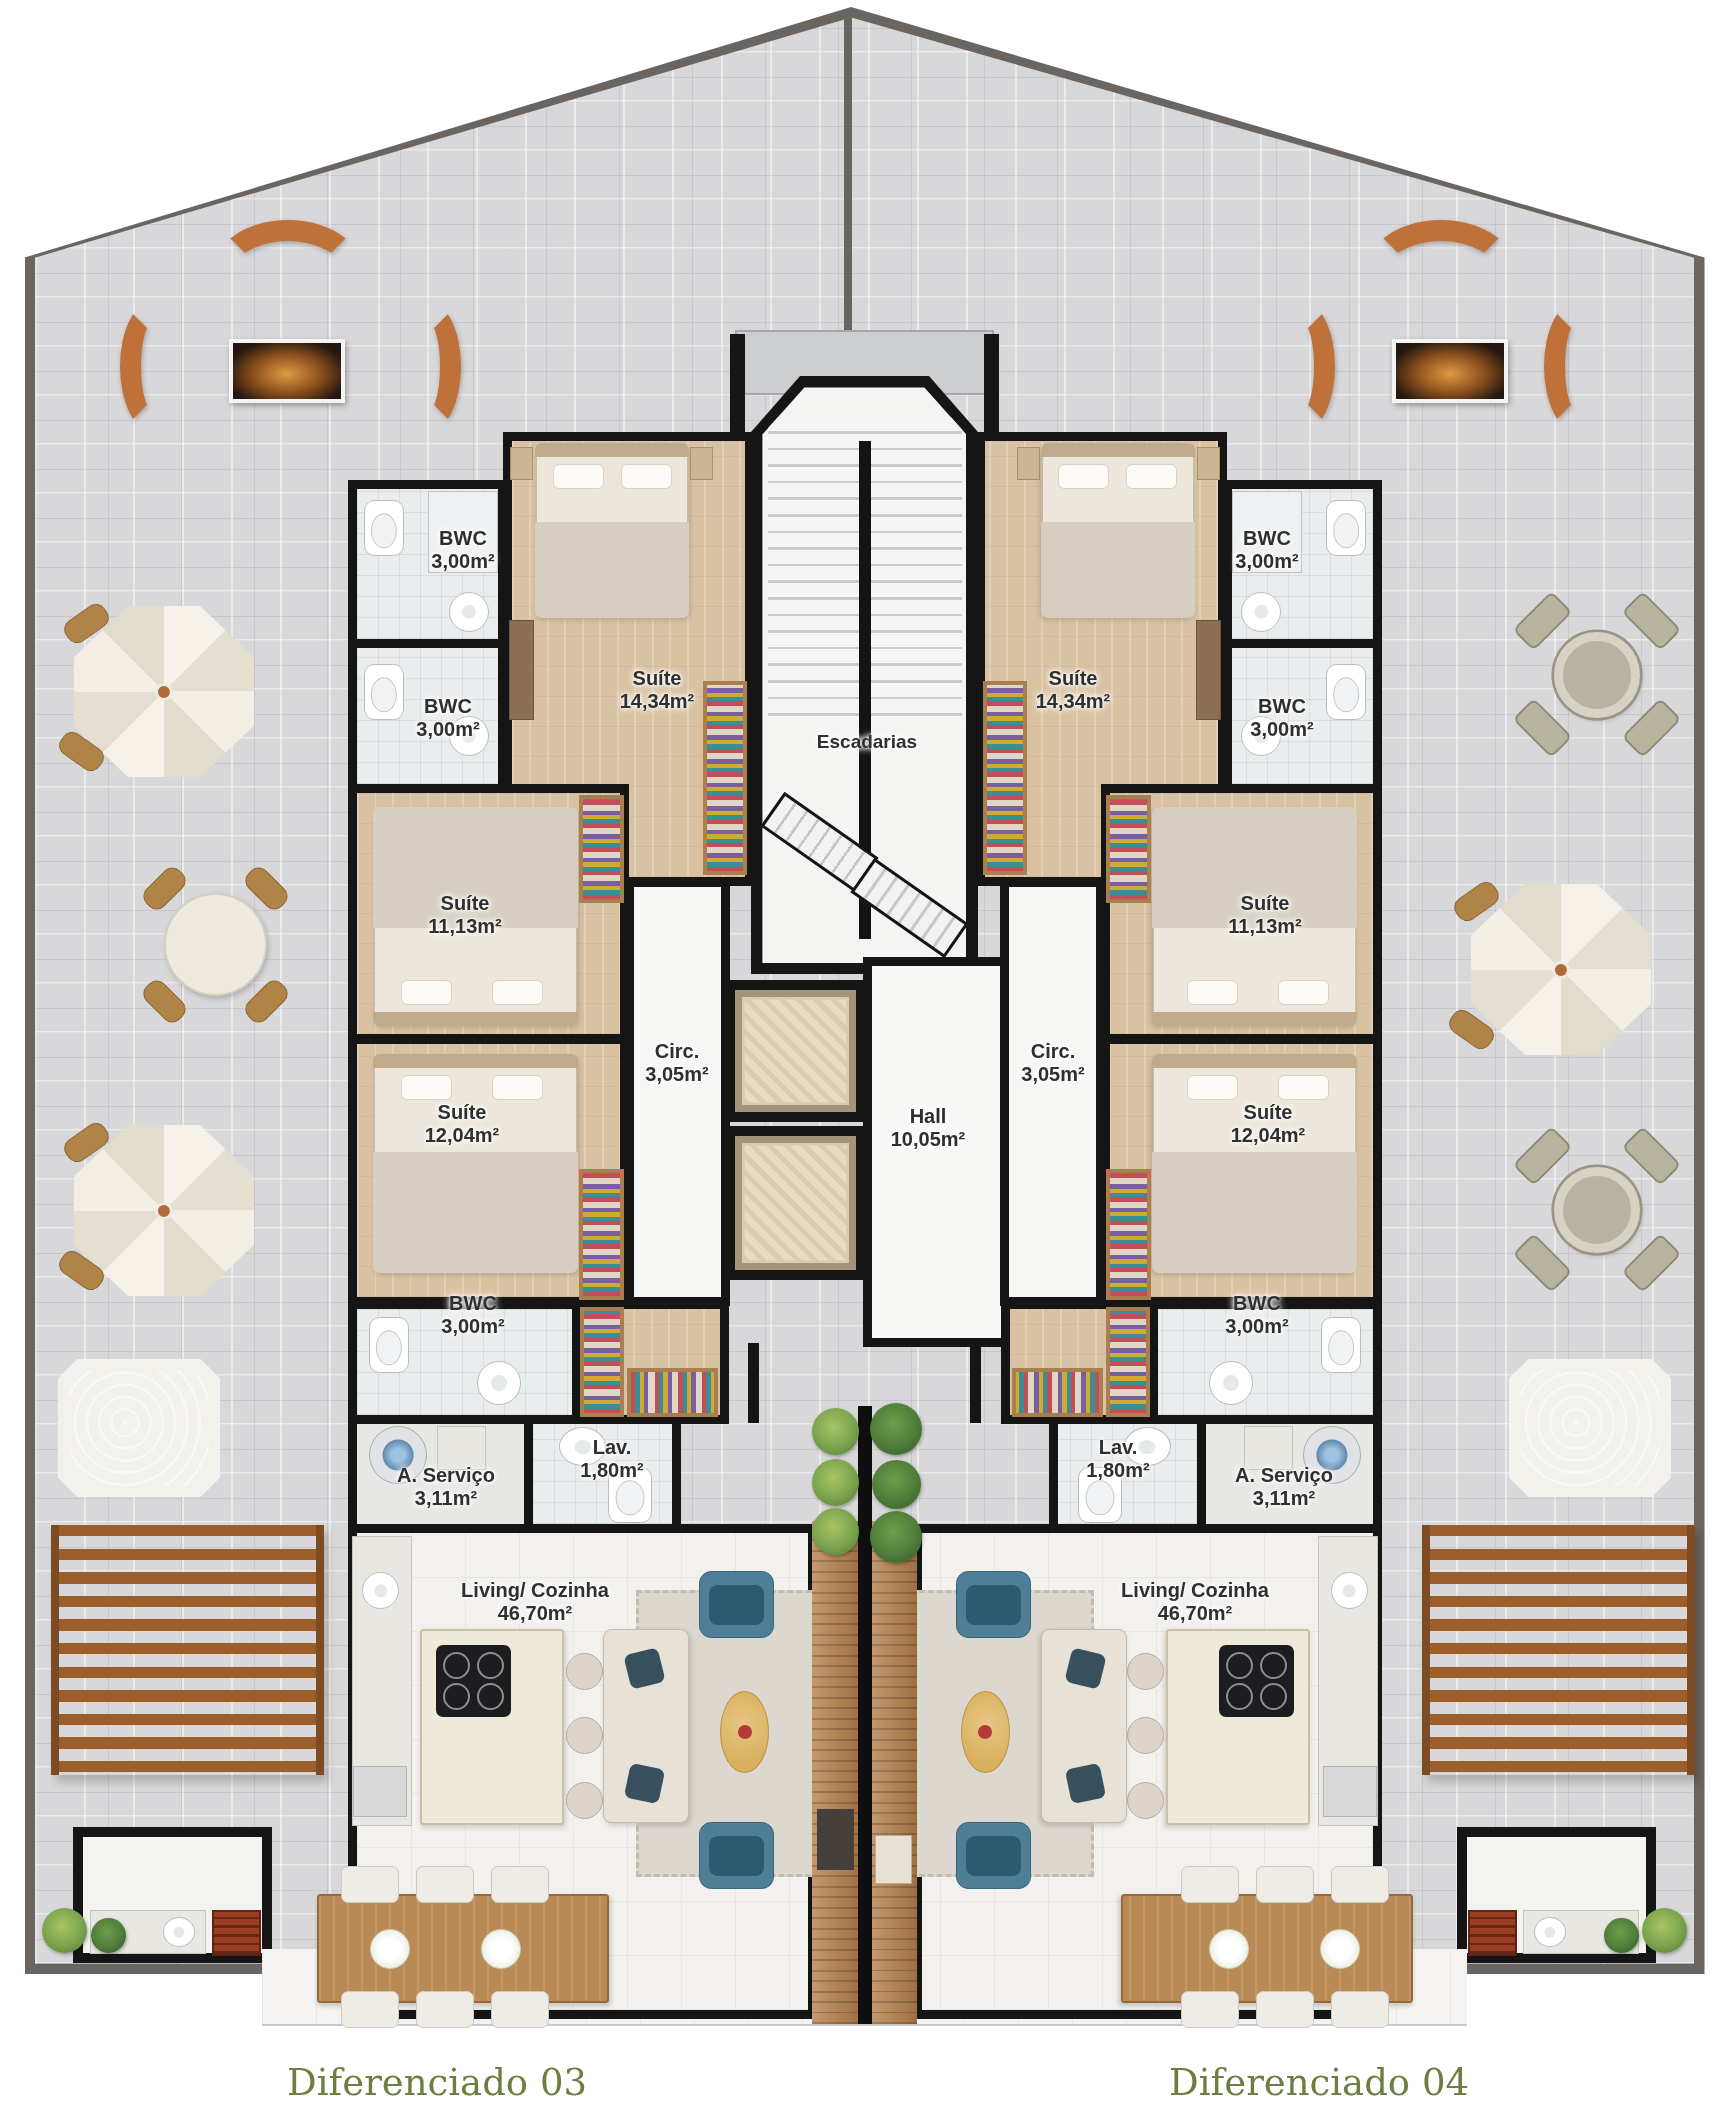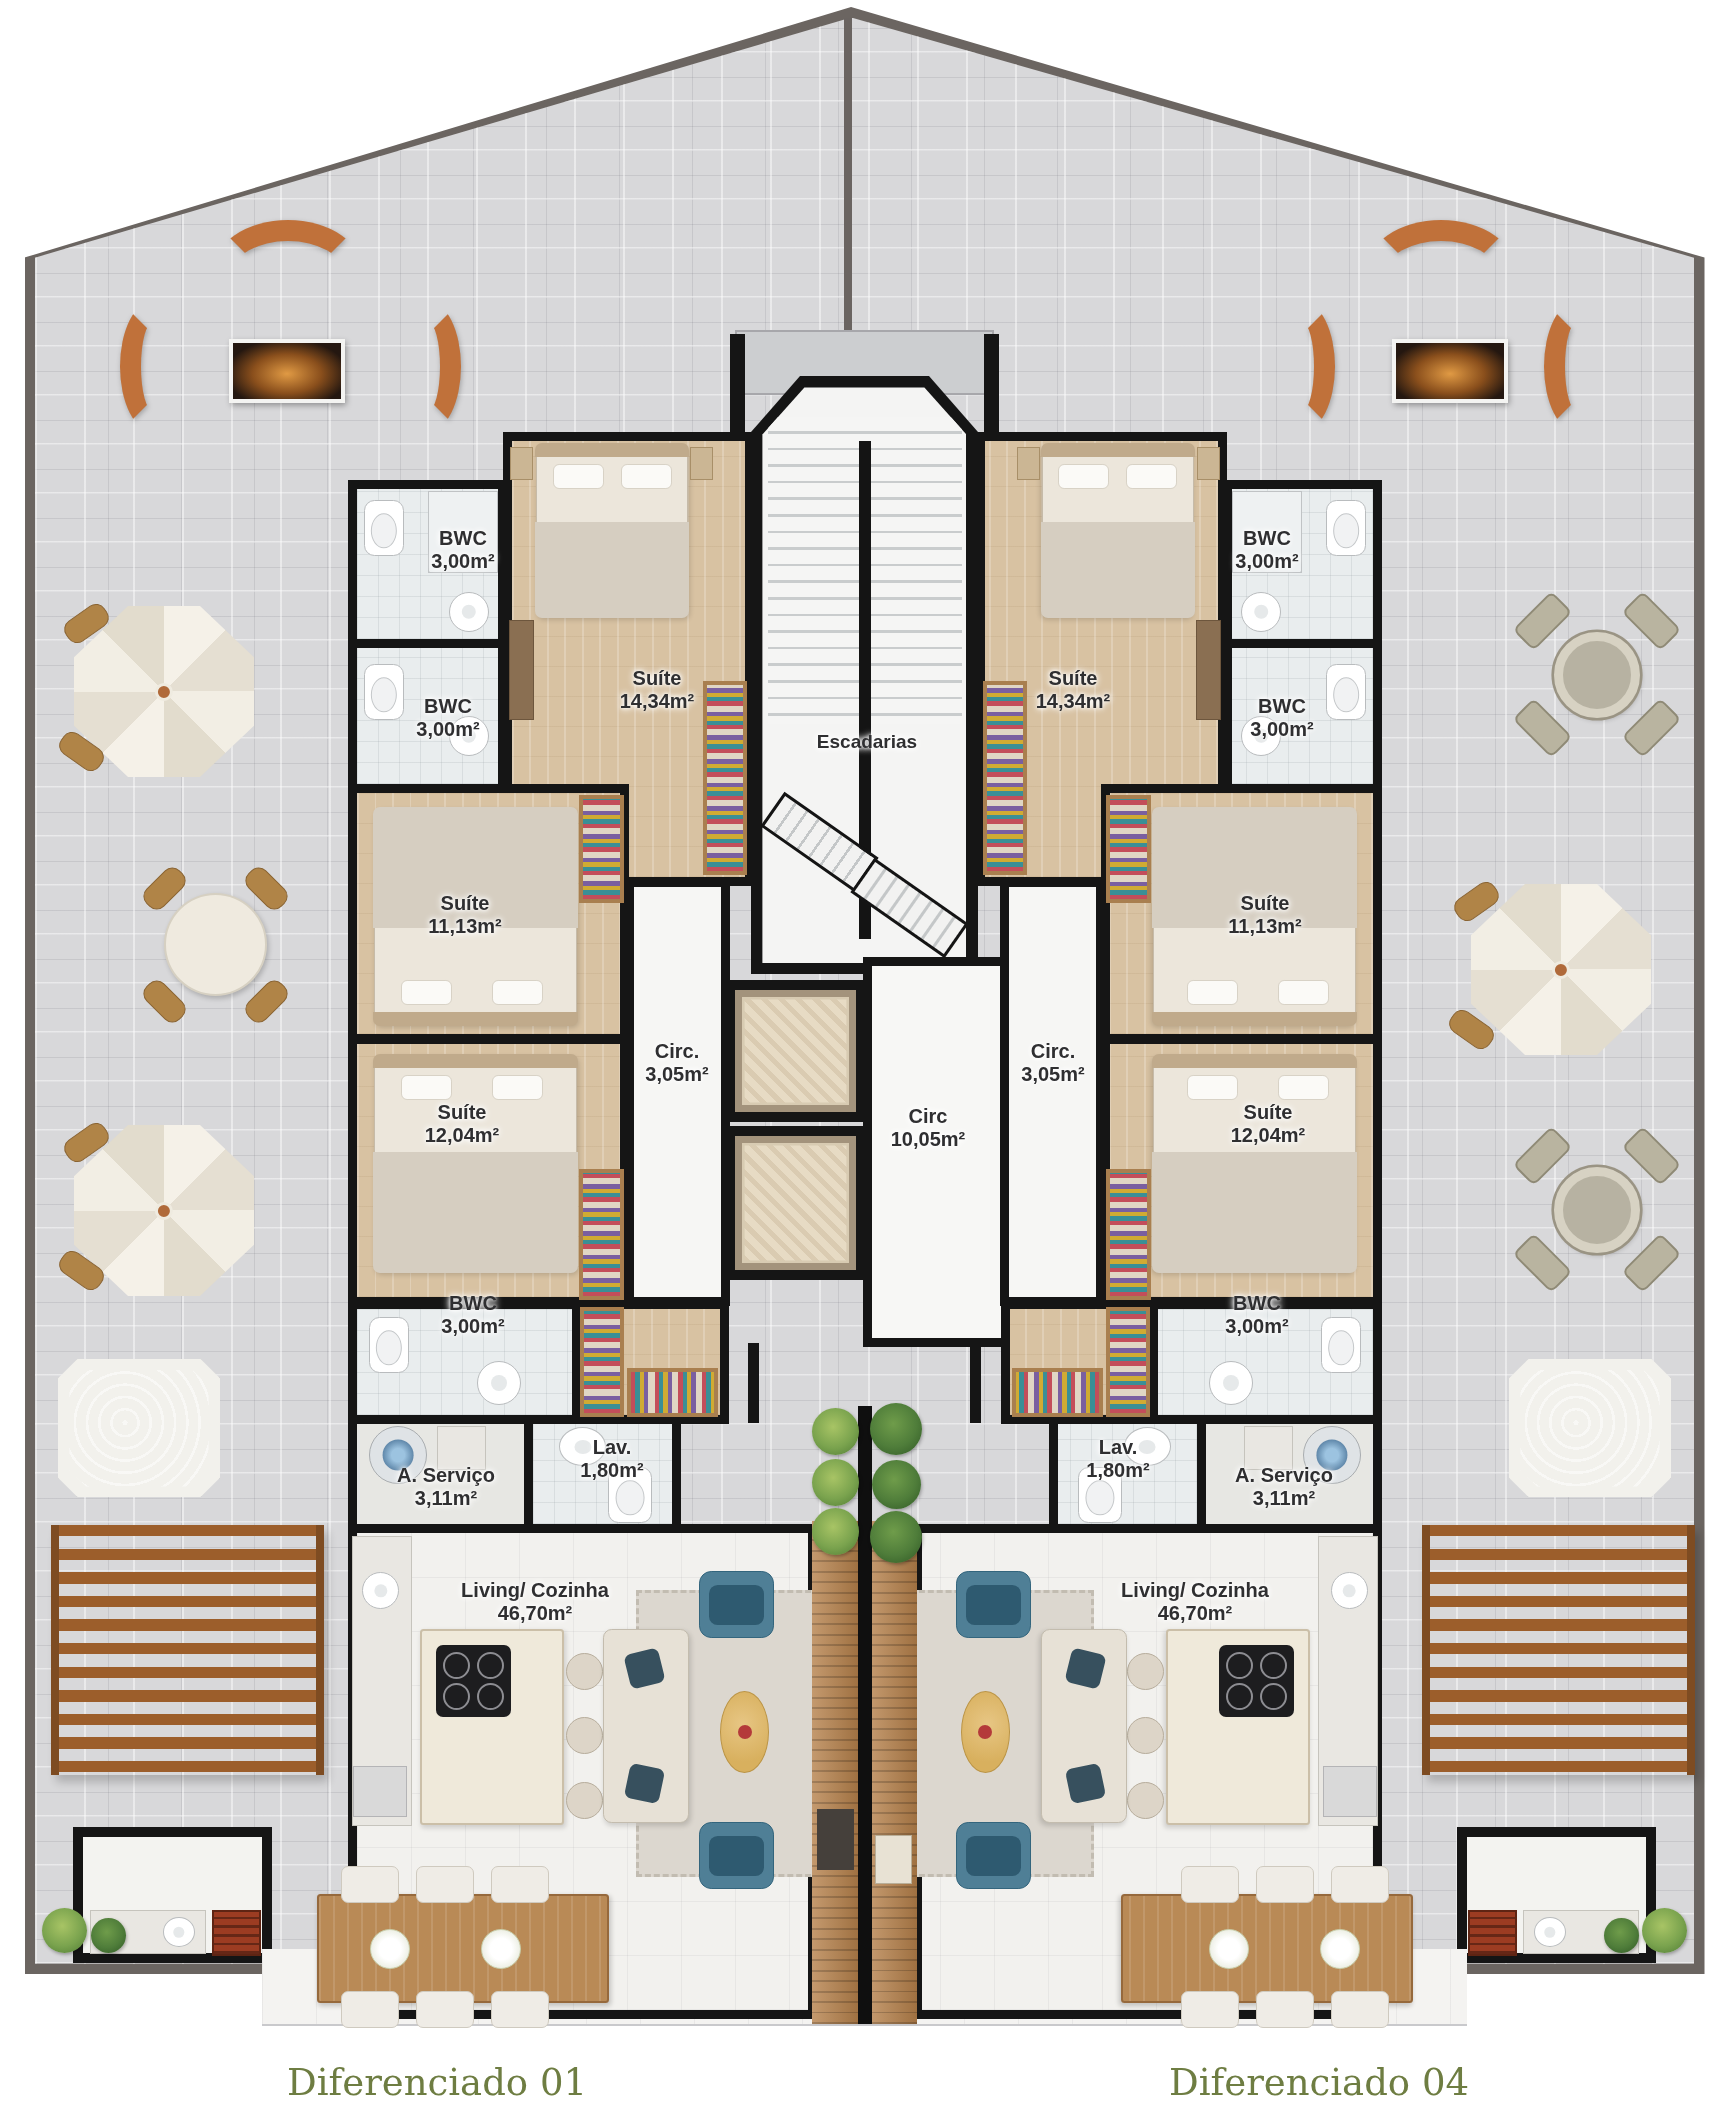--- a/index.html
+++ b/index.html
@@ -203,21 +203,21 @@
   </div>
   <div class="flight" style="left:762px;top:821px;transform:rotate(35deg);"></div>
   <div class="flight" style="left:852px;top:887px;transform:rotate(35deg);"></div>
   <div class="rlabel" style="left:867px;top:742px;font-size:19px;">
     <span class="nm">Escadarias</span>
   </div>
   <div class="lift" style="top:980px;height:142px;"></div>
   <div class="lift" style="top:1126px;height:154px;"></div>
   <div class="hallroom"></div>
   <div class="rlabel" style="left:928px;top:1128px;">
-    <span class="nm">Circ</span>
+    <span class="nm">Hall</span>
     <span class="ar">10,05m²</span>
   </div>
   <div class="stub" style="left:748px;top:1343px;width:11.4px;height:80px;"></div>
   <div class="stub" style="left:970px;top:1343px;width:11.4px;height:80px;"></div>
 
   <div class="deck" style="left:812px;">
     <div class="abs" style="left:5.2px;top:288px;width:37px;height:61px;background:#45403b;"></div>
   </div>
   <div class="deck" style="left:870px;">
     <div class="abs" style="left:5.2px;top:314px;width:37px;height:49px;background:#e8e2d4;border:1.7px solid #b9ae98;box-sizing:border-box;"></div>
@@ -482,16 +482,16 @@
     <div class="rlabel" style="left:98px;top:1155px;">
       <span class="nm">A. Serviço</span>
       <span class="ar">3,11m²</span>
     </div>
     <div class="rlabel" style="left:187px;top:1270px;">
       <span class="nm">Living/ Cozinha</span>
       <span class="ar">46,70m²</span>
     </div>
   </div>
 
-  <div class="footer-label" style="left:437px;top:2082px;">Diferenciado 01</div>
+  <div class="footer-label" style="left:437px;top:2082px;">Diferenciado 03</div>
   <div class="footer-label" style="left:1319px;top:2082px;">Diferenciado 04</div>
 </div>
 
 
 </body></html>

